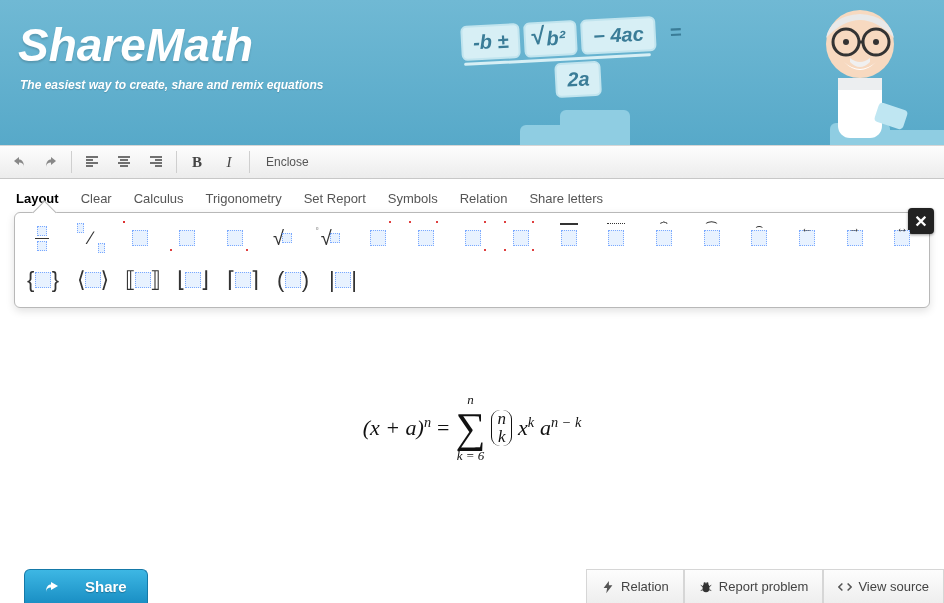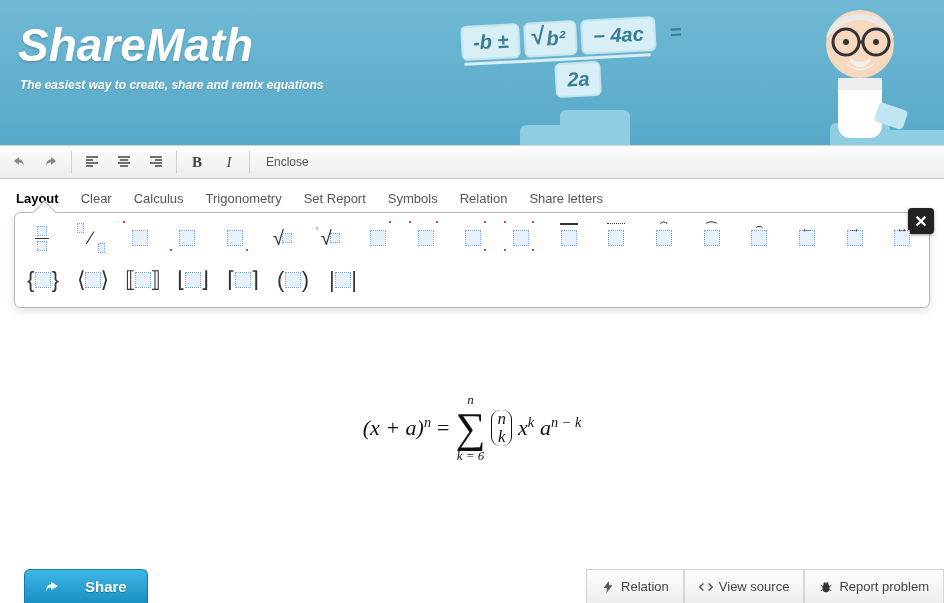--- a/index.html
+++ b/index.html
@@ -320,29 +320,29 @@
   </div>
   <div class="footer-spacer"></div>
   <div class="flink">
     <svg viewBox="0 0 16 16">
         <path d="M9 1 L3 9 H7 L6 15 L13 6 H9 Z" fill="#555"></path>
       </svg>
     <span>Relation</span>
   </div>
   <div class="flink">
     <svg viewBox="0 0 16 16">
-        <path d="M5 4 L1 8 L5 12 M11 4 L15 8 L11 12" stroke="#555" stroke-width="1.8" fill="none"></path>
-      </svg>
-    <span>View source</span>
-  </div>
-  <div class="flink">
-    <svg viewBox="0 0 16 16">
         <ellipse cx="8" cy="9" rx="4" ry="5" fill="#333"></ellipse>
         <line x1="2" y1="6" x2="5" y2="8" stroke="#333"></line>
         <line x1="14" y1="6" x2="11" y2="8" stroke="#333"></line>
         <line x1="2" y1="12" x2="5" y2="11" stroke="#333"></line>
         <line x1="14" y1="12" x2="11" y2="11" stroke="#333"></line>
         <circle cx="6.5" cy="4" r="1.3" fill="#333"></circle>
         <circle cx="9.5" cy="4" r="1.3" fill="#333"></circle>
       </svg>
     <span>Report problem</span>
   </div>
+  <div class="flink">
+    <svg viewBox="0 0 16 16">
+        <path d="M5 4 L1 8 L5 12 M11 4 L15 8 L11 12" stroke="#555" stroke-width="1.8" fill="none"></path>
+      </svg>
+    <span>View source</span>
+  </div>
 </div>
 
 </body></html>

